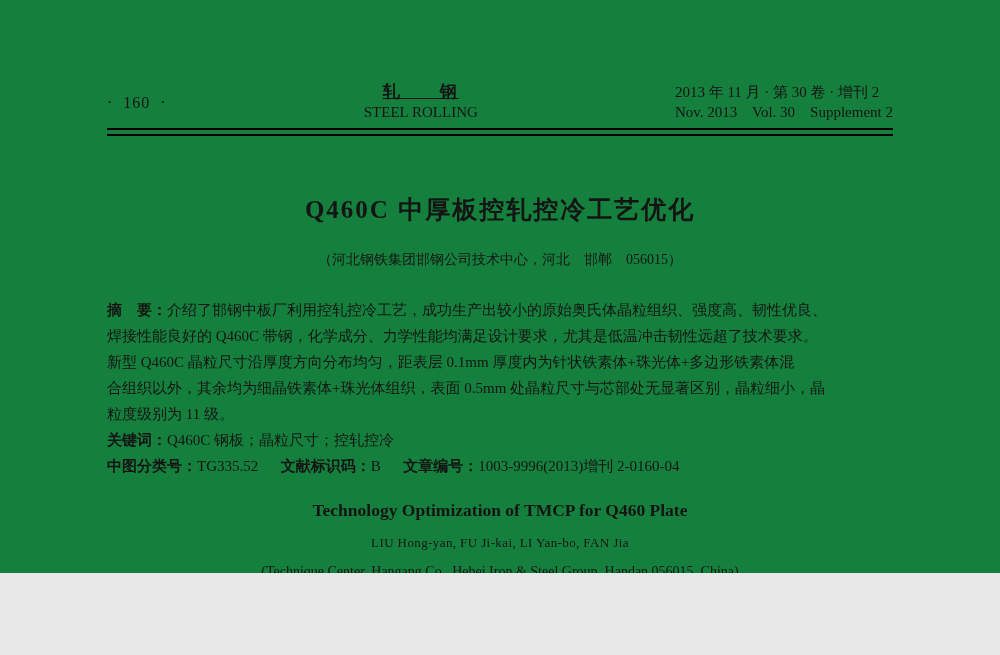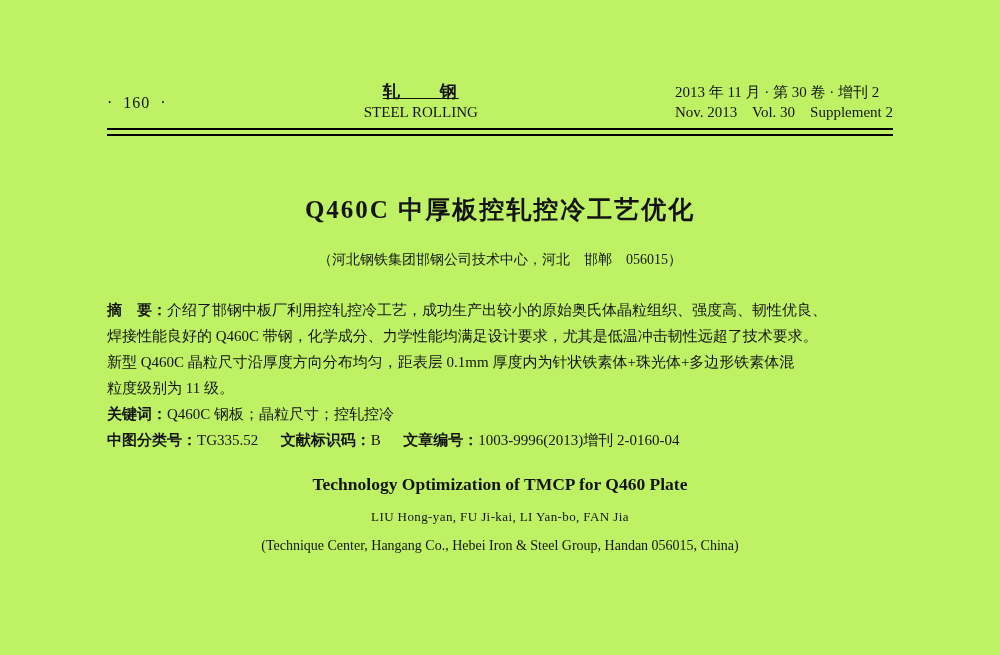--- a/index.html
+++ b/index.html
@@ -1,19 +1,19 @@
 <!DOCTYPE html>
 <html><head>
 <meta charset="utf-8">
 <style>
   html,body{margin:0;padding:0;background:#e8e8e8;}
   .page{
     position:relative;
-    width:1000px;height:655px;
-    background:#bef264;
+    width:1000px;height:573px;
+    background:#15803d;
     overflow:hidden;
     font-family:"Liberation Serif","DejaVu Serif",serif;
     color:#141414;
   }
   .content{width:786px;margin:0 auto;}
   
   .header{
     margin-top:82px;
     display:flex;justify-content:space-between;align-items:stretch;
     height:42px;
@@ -69,20 +69,21 @@
 
     <div class="title-cn">Q460C 中厚板控轧控冷工艺优化</div>
 
 
     <div class="affil-cn">（河北钢铁集团邯钢公司技术中心，河北　邯郸　056015）</div>
 
     <div class="cnblock">
       <div class="line"><b>摘　要：</b><span>介绍了邯钢中板厂利用控轧控冷工艺，成功生产出较小的原始奥氏体晶粒组织、强度高、韧性优良、</span></div>
       <div class="line">焊接性能良好的 Q460C 带钢，化学成分、力学性能均满足设计要求，尤其是低温冲击韧性远超了技术要求。</div>
       <div class="line">新型 Q460C 晶粒尺寸沿厚度方向分布均匀，距表层 0.1mm 厚度内为针状铁素体+珠光体+多边形铁素体混</div>
+      <div class="line">合组织以外，其余均为细晶铁素体+珠光体组织，表面 0.5mm 处晶粒尺寸与芯部处无显著区别，晶粒细小，晶</div>
       <div class="line">粒度级别为 11 级。</div>
       <div class="line"><b>关键词：</b><span>Q460C 钢板；晶粒尺寸；控轧控冷</span></div>
       <div class="line meta-line"><b>中图分类号：</b><span>TG335.52</span><span>      </span><b>文献标识码：</b><span>B</span><span>      </span><b>文章编号：</b><span>1003-9996(2013)增刊 2-0160-04</span></div>
     </div>
 
     <div class="title-en">Technology Optimization of TMCP for Q460 Plate</div>
 
     <div class="authors-en">LIU Hong-yan, FU Ji-kai, LI Yan-bo, FAN Jia</div>
 
     <div class="affil-en">(Technique Center, Hangang Co., Hebei Iron &amp; Steel Group, Handan 056015, China)</div>

